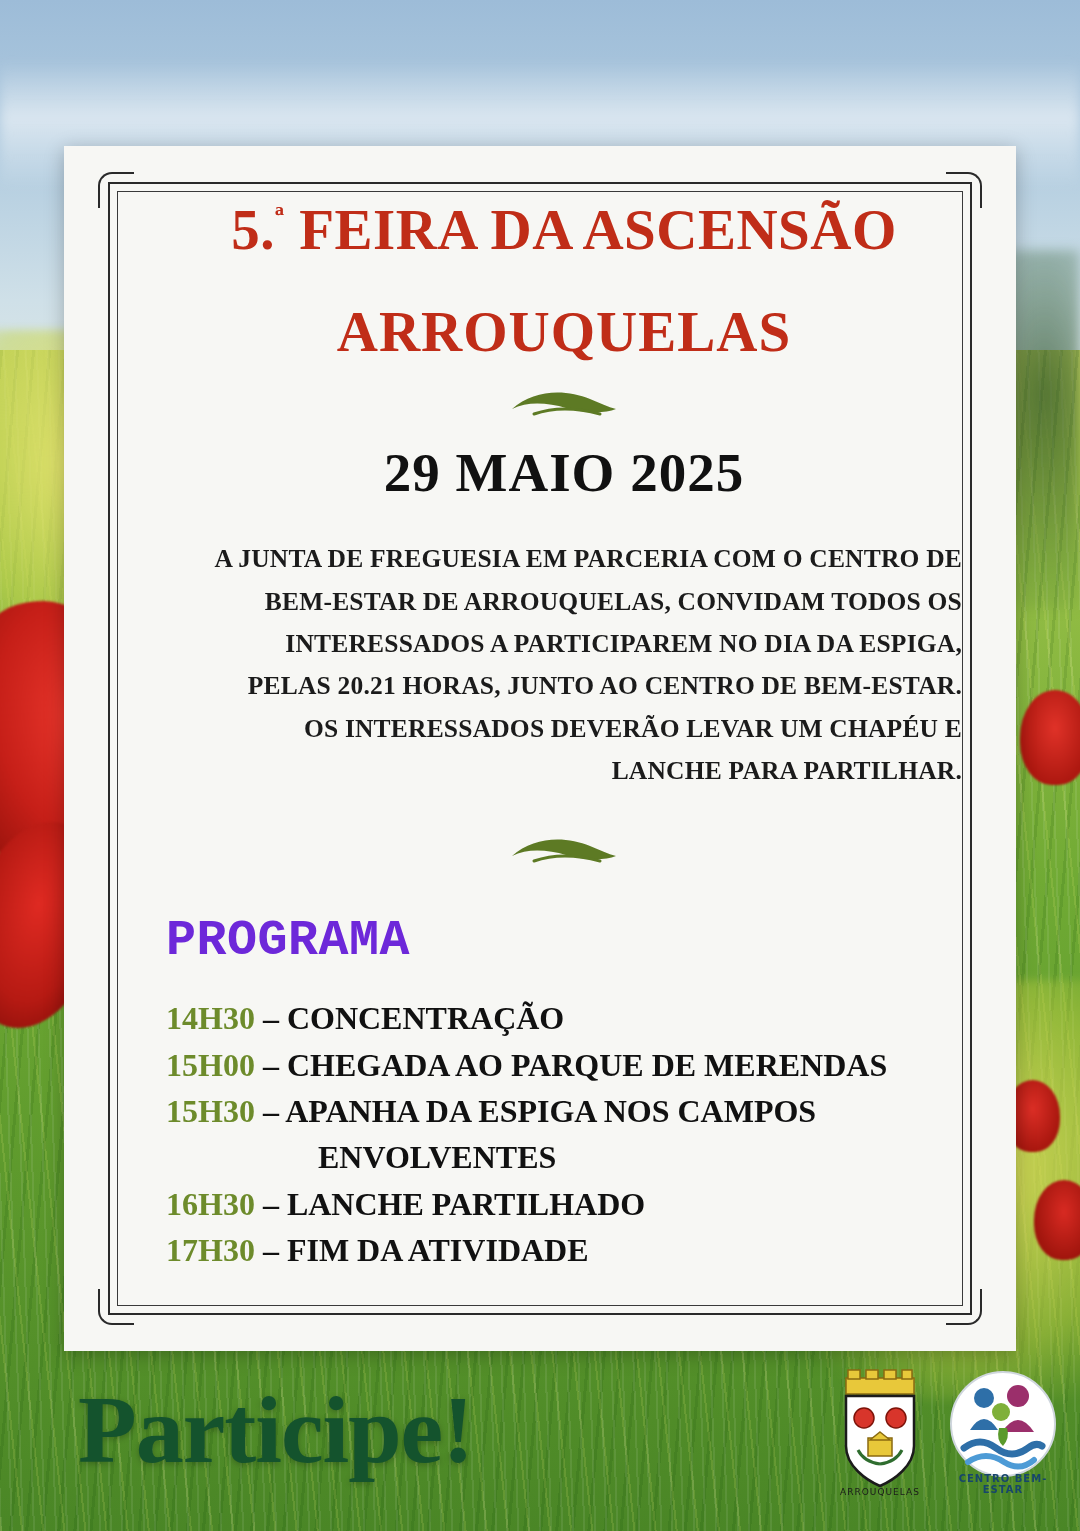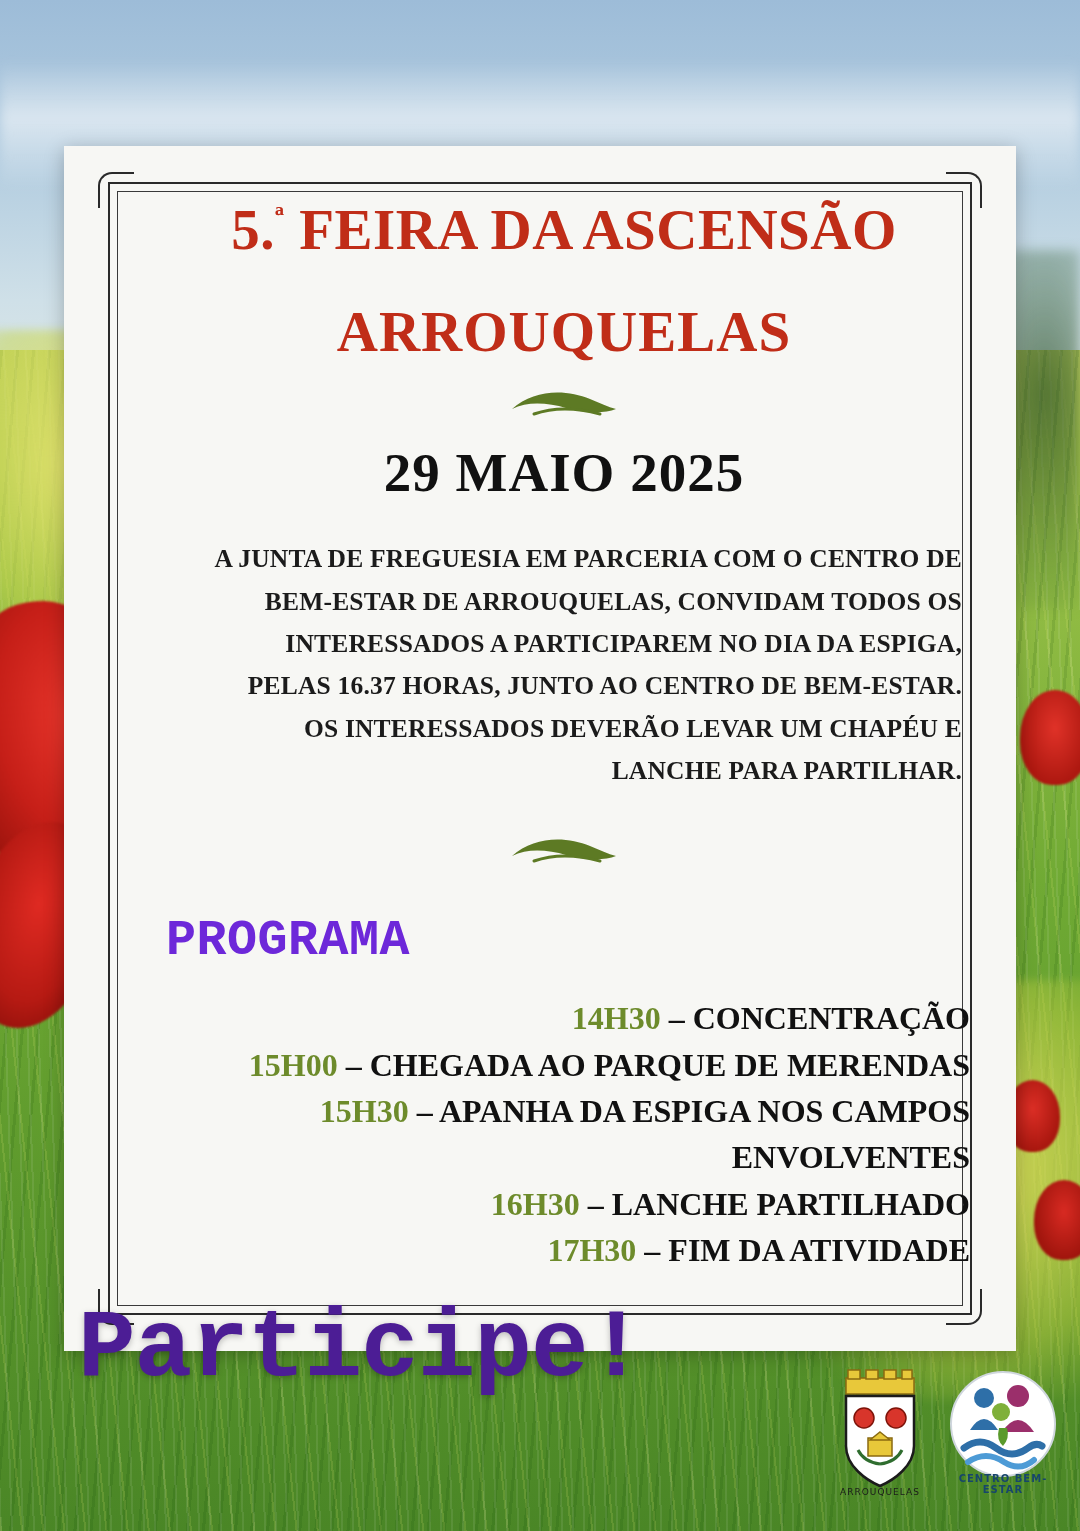--- a/index.html
+++ b/index.html
@@ -223,21 +223,20 @@
     margin-top: 26px;
     margin-left: 8px;
   }
   .prog-row {
     font-family: "Liberation Serif", serif;
     font-weight: bold;
     font-size: 32px;
     line-height: 1.45;
     color: #111;
     white-space: nowrap;
-    text-align: right;
   }
   .prog-time {
     color: #6d8b2b;
   }
   .prog-dash {
     color: #111;
   }
   .prog-cont {
     display: block;
     margin-left: 152px;
@@ -245,25 +244,25 @@
     font-weight: bold;
     font-size: 32px;
     line-height: 1.45;
     color: #111;
   }
 
   
   .participe {
     position: absolute;
     left: 78px;
-    top: 1295px;
-    font-family: Liberation Mono, monospace;
+    top: 1374px;
+    font-family: Liberation Serif, serif;
     font-weight: bold;
     font-size: 96px;
-    color: #4c1d95;
+    color: #14532d;
     letter-spacing: -1px;
     text-shadow: 0 2px 6px rgba(0,0,0,0.25);
   }
 
   .logos {
     position: absolute;
     right: 18px;
     top: 1368px;
     display: flex;
     align-items: flex-start;
@@ -337,21 +336,21 @@
         <path d="M8 26 C 30 6, 62 6, 86 16 C 96 20, 104 24, 112 26 C 100 31, 80 30, 62 25 C 44 20, 24 18, 8 26 Z" fill="#5d7a24"></path>
         <path d="M30 31 C 50 24, 74 25, 96 31" stroke="#5d7a24" stroke-width="3" fill="none" stroke-linecap="round"></path>
       </svg>
 
       <div class="date">29 MAIO 2025</div>
 
       <div class="intro">
         <div>A JUNTA DE FREGUESIA EM PARCERIA COM O CENTRO DE</div>
         <div>BEM-ESTAR  DE ARROUQUELAS, CONVIDAM TODOS OS</div>
         <div>INTERESSADOS A PARTICIPAREM NO DIA DA ESPIGA,</div>
-        <div>PELAS 16.37 HORAS, JUNTO AO CENTRO DE BEM-ESTAR.</div>
+        <div>PELAS 20.21 HORAS, JUNTO AO CENTRO DE BEM-ESTAR.</div>
         <div>OS INTERESSADOS DEVERÃO LEVAR UM CHAPÉU E</div>
         <div>LANCHE PARA PARTILHAR.</div>
       </div>
 
       <svg class="divider2" width="120" height="40" viewBox="0 0 120 40">
         <path d="M8 26 C 30 6, 62 6, 86 16 C 96 20, 104 24, 112 26 C 100 31, 80 30, 62 25 C 44 20, 24 18, 8 26 Z" fill="#5d7a24"></path>
         <path d="M30 31 C 50 24, 74 25, 96 31" stroke="#5d7a24" stroke-width="3" fill="none" stroke-linecap="round"></path>
       </svg>
 
       <div class="program-title">PROGRAMA</div>

